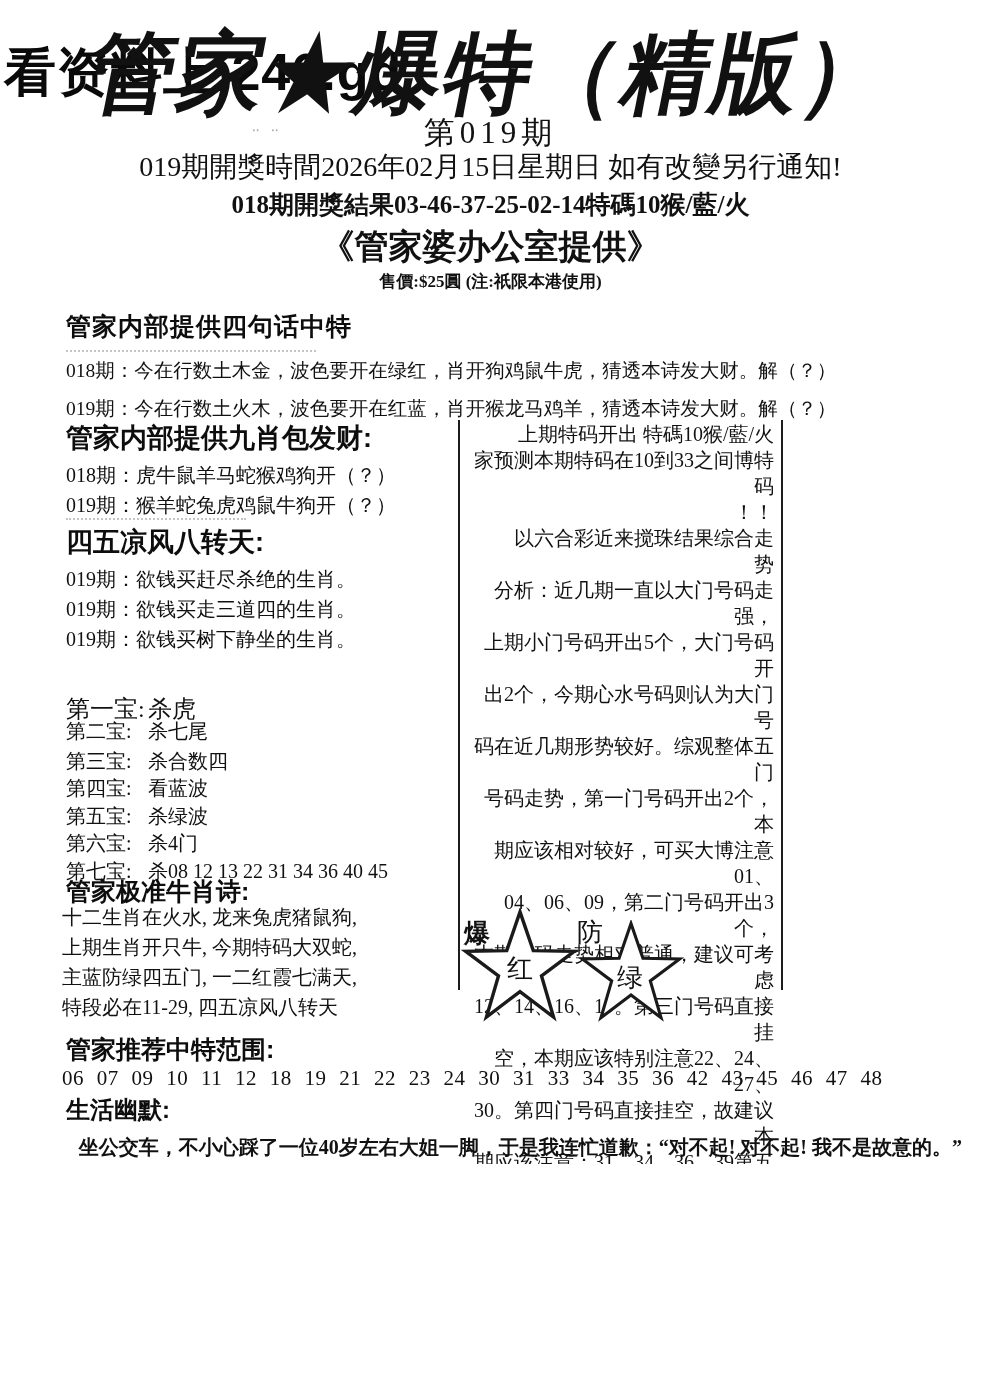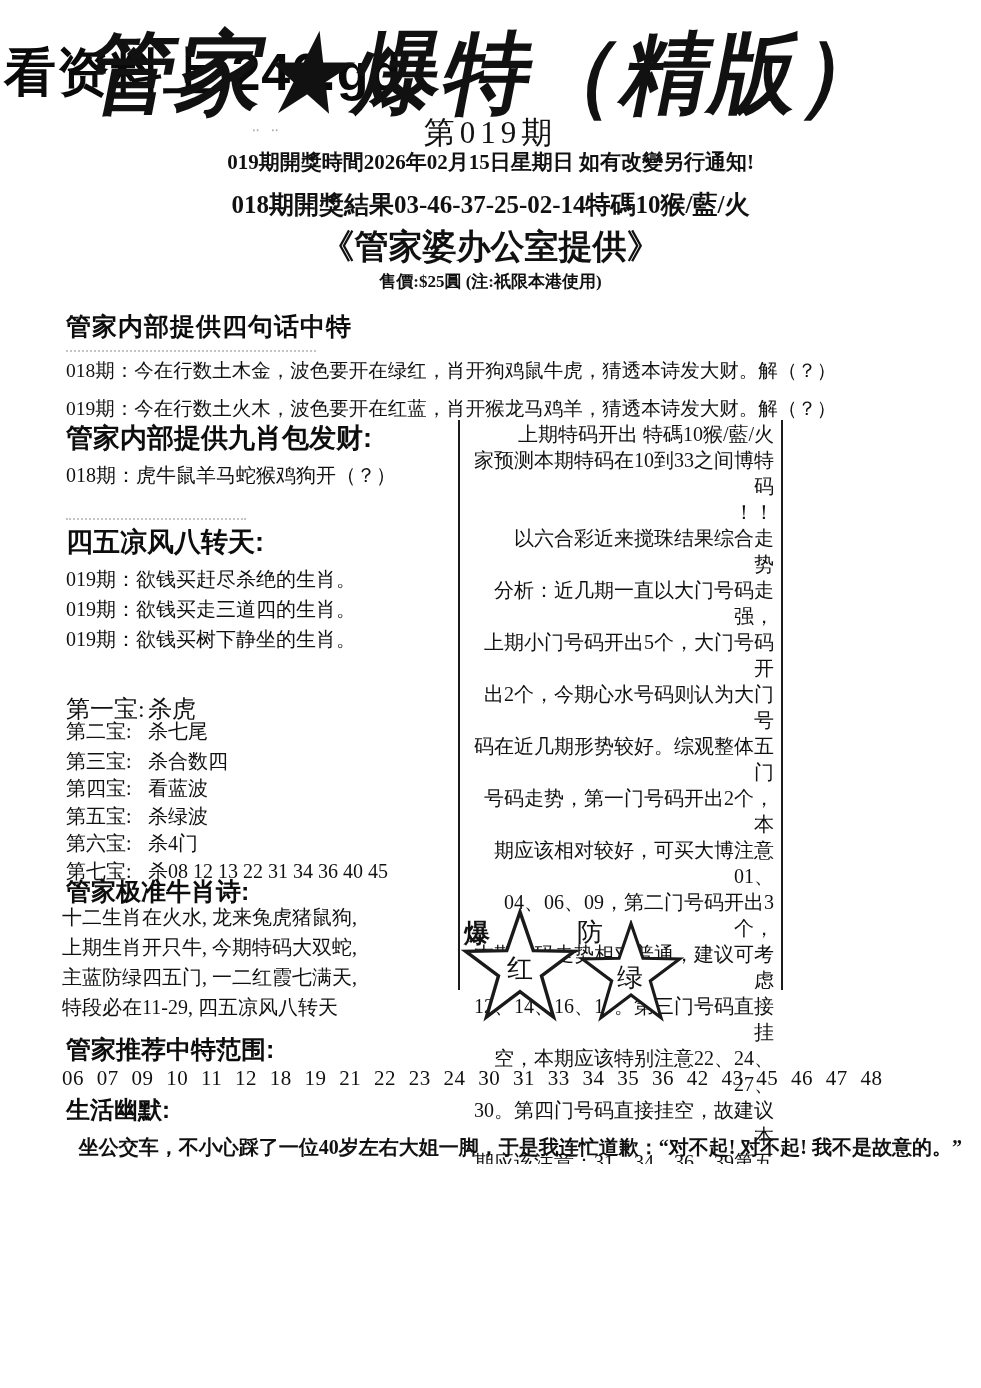--- a/index.html
+++ b/index.html
@@ -5,21 +5,21 @@
   html,body{margin:0;padding:0;background:#ffffff;}
   .page{position:relative;width:981px;height:1164px;background:#ffffff;overflow:hidden;
         font-family:"Liberation Serif", serif;color:#111;}
   .abs{position:absolute;}
   .center{left:0;width:981px;text-align:center;}
   .wm-top{left:4px;top:38px;font-family:"Liberation Sans",sans-serif;font-weight:900;
           font-size:52px;letter-spacing:1px;color:#0a0a0a;}
   .title{top:16px;font-size:86px;font-weight:900;letter-spacing:3px;
          transform:skewX(-11deg) scaleY(1.04);font-family:"Liberation Serif",serif;}
   .issue{top:112px;font-size:31px;letter-spacing:5px;}
-  .hline1{top:148px;font-size:21px;font-weight:bold;}
+  .hline1{top:148px;font-size:28px;font-weight:normal;}
   .hline2{top:188px;font-size:25px;font-weight:bold;}
   .provider{top:224px;font-size:34px;font-weight:600;}
   .price{top:270px;font-size:17px;font-weight:bold;}
   .dots{left:252px;top:116px;font-size:14px;color:#a9a9a9;letter-spacing:4px;}
   .h{font-family:"Liberation Sans",sans-serif;font-weight:bold;color:#0d0d0d;}
   .h26{font-size:25px;letter-spacing:1px;}
   .row{font-size:19.5px;white-space:nowrap;}
   .lbl{display:inline-block;}
   .lbl70{width:70px;}
   .lbl80{width:82px;}
@@ -58,20 +58,21 @@
   <div class="abs center provider">《管家婆办公室提供》</div>
   <div class="abs center price">售價:$25圓 (注:祇限本港使用)</div>
 
   <div class="abs h h26" style="left:66px;top:310px;">管家内部提供四句话中特</div>
   <div class="abs dotted" style="left:66px;top:350px;width:250px;"></div>
   <div class="abs row" style="left:66px;top:357px;"><span class="lbl">018期：</span><span>今在行数土木金，波色要开在绿红，肖开狗鸡鼠牛虎，猜透本诗发大财。解（？）</span></div>
   <div class="abs row" style="left:66px;top:387px;margin-top:8px;"><span class="lbl">019期：</span><span>今在行数土火木，波色要开在红蓝，肖开猴龙马鸡羊，猜透本诗发大财。解（？）</span></div>
 
   <div class="abs h" style="left:66px;top:420px;font-size:27px;">管家内部提供九肖包发财:</div>
   <div class="abs row" style="left:66px;top:462px;font-size:20px;"><span class="lbl lbl70">018期：</span><span>虎牛鼠羊马蛇猴鸡狗开（？）</span></div>
+  <div class="abs row" style="left:66px;top:492px;font-size:20px;"><span class="lbl lbl70">019期：</span><span>猴羊蛇兔虎鸡鼠牛狗开（？）</span></div>
   <div class="abs dotted" style="left:66px;top:518px;width:180px;"></div>
 
   <div class="abs h" style="left:66px;top:524px;font-size:27px;">四五凉风八转天:</div>
   <div class="abs row" style="left:66px;top:566px;font-size:20px;"><span class="lbl lbl70">019期：</span><span>欲钱买赶尽杀绝的生肖。</span></div>
   <div class="abs row" style="left:66px;top:596px;font-size:20px;"><span class="lbl lbl70">019期：</span><span>欲钱买走三道四的生肖。</span></div>
   <div class="abs row" style="left:66px;top:626px;font-size:20px;"><span class="lbl lbl70">019期：</span><span>欲钱买树下静坐的生肖。</span></div>
 
   <div class="abs row" style="left:66px;top:693px;font-size:24px;"><span class="lbl lbl80">第一宝:</span><span>杀虎</span></div>
   <div class="abs row" style="left:66px;top:718px;font-size:20px;"><span class="lbl lbl80">第二宝:</span><span>杀七尾</span></div>
   <div class="abs row" style="left:66px;top:748px;font-size:20px;"><span class="lbl lbl80">第三宝:</span><span>杀合数四</span></div>

